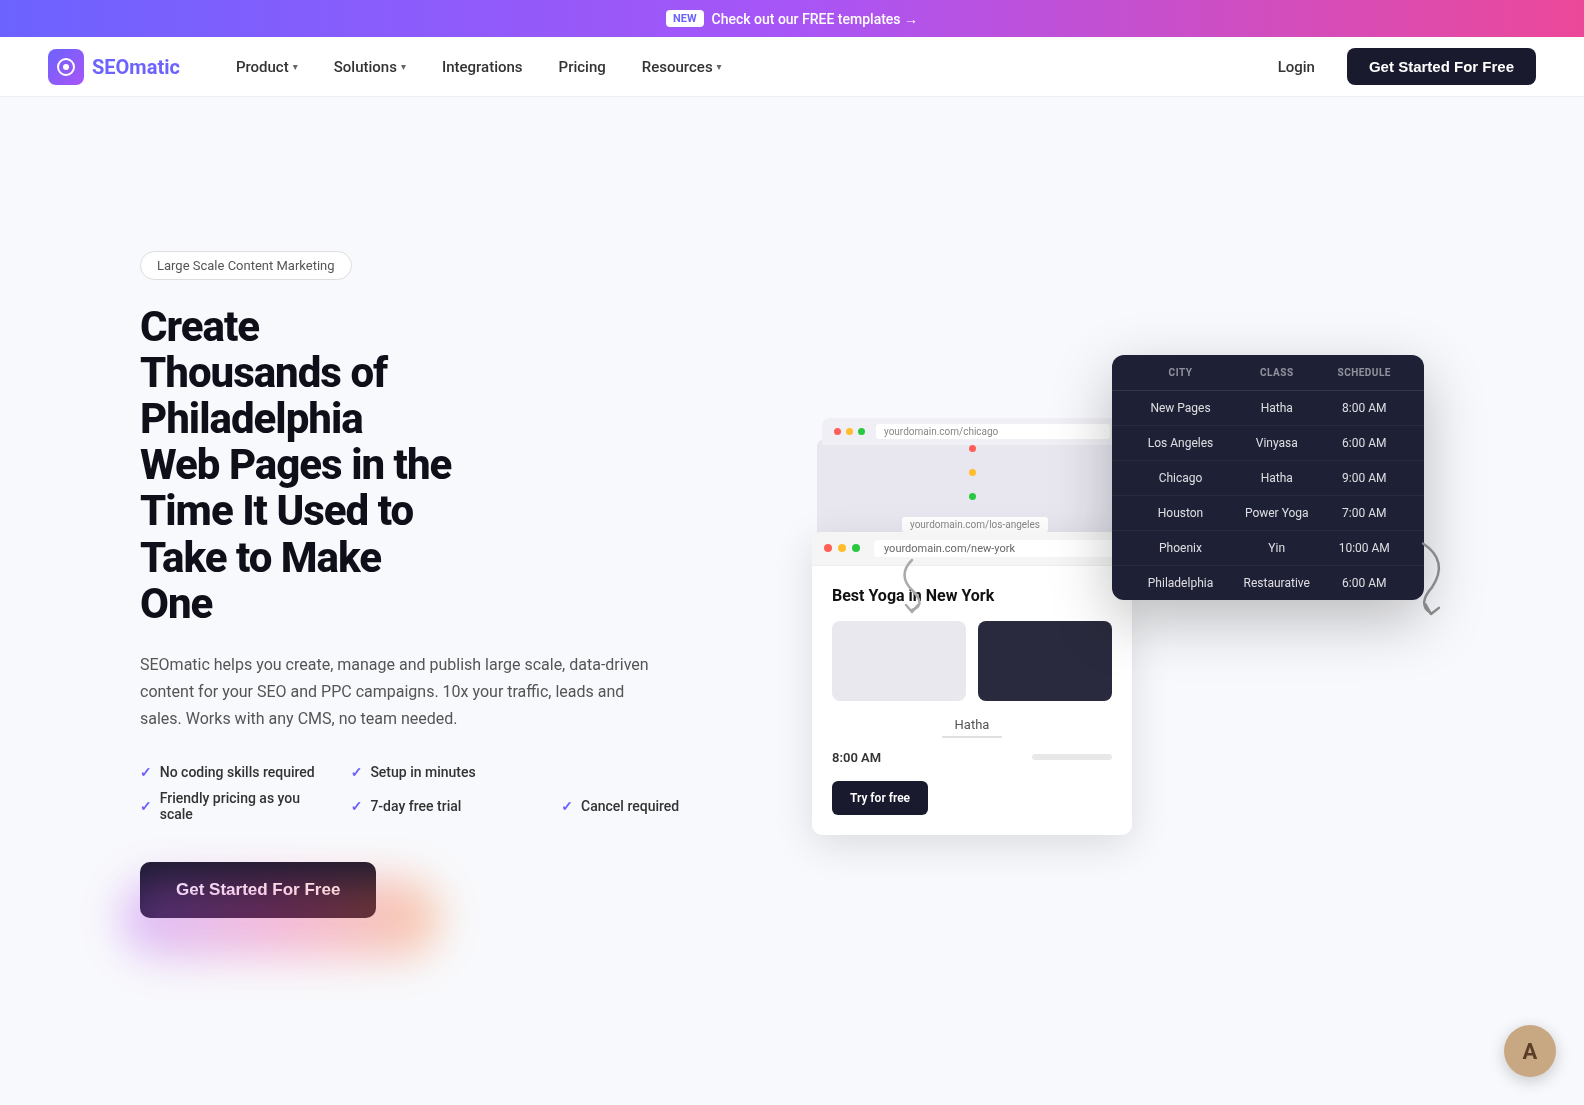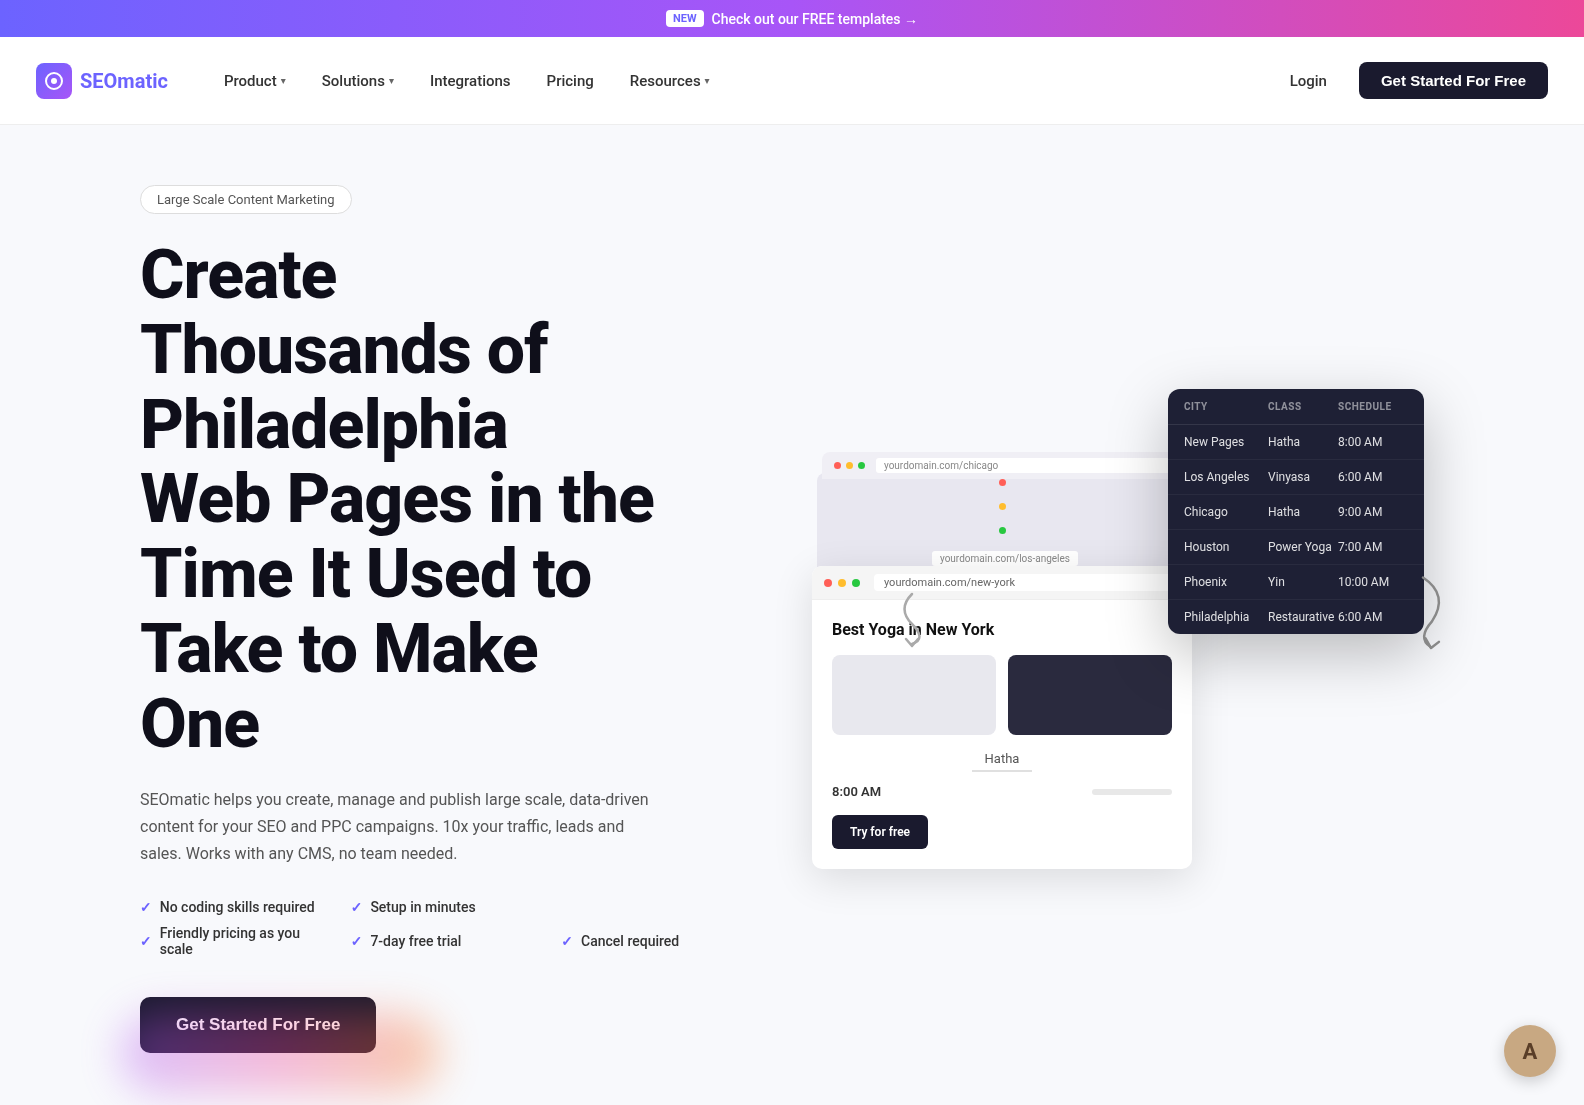--- a/index.html
+++ b/index.html
@@ -26,22 +26,22 @@
       border-radius: 4px;
       text-transform: uppercase;
     }
     .banner-text { font-weight: 500; }
 
     
     header {
       background: white;
       display: flex;
       align-items: center;
-      padding: 0 36px;
-      height: 88px;
+      padding: 0 48px;
+      height: 60px;
       border-bottom: 1px solid #eee;
       position: sticky;
       top: 0;
       z-index: 100;
     }
     .logo {
       display: flex;
       align-items: center;
       gap: 8px;
       margin-right: 40px;
@@ -131,21 +131,21 @@
       border: 1px solid #ddd;
       border-radius: 20px;
       padding: 6px 16px;
       font-size: 13px;
       color: #555;
       margin-bottom: 24px;
       background: white;
     }
 
     .hero-title {
-      font-size: 68px;
+      font-size: 42px;
       font-weight: 800;
       line-height: 1.1;
       color: #0f0f1a;
       margin-bottom: 24px;
       letter-spacing: -1px;
     }
 
     .hero-description {
       font-size: 16px;
       color: #555;
@@ -198,24 +198,25 @@
     }
 
     
     .data-table-card {
       position: absolute;
       top: 20px;
       right: 20px;
       background: #1e2035;
       border-radius: 12px;
       padding: 0;
-      width: 256px;
+      width: 312px;
       overflow: hidden;
       box-shadow: 0 20px 60px rgba(0,0,0,0.25);
       z-index: 10;
+      text-align: center;
     }
     .data-table-header {
       display: grid;
       grid-template-columns: 1.2fr 1fr 1fr;
       padding: 12px 16px;
       border-bottom: 1px solid rgba(255,255,255,0.1);
     }
     .data-col-header {
       font-size: 10px;
       font-weight: 700;
@@ -240,21 +241,21 @@
       position: absolute;
       bottom: 0px;
       left: -20px;
       z-index: 5;
     }
     .browser-card {
       background: white;
       border-radius: 10px;
       box-shadow: 0 10px 40px rgba(0,0,0,0.12);
       overflow: hidden;
-      width: 380px;
+      width: 320px;
     }
     .browser-bar {
       background: #f5f5f5;
       padding: 8px 12px;
       display: flex;
       align-items: center;
       gap: 6px;
       border-bottom: 1px solid #eee;
     }
     .browser-dot {

